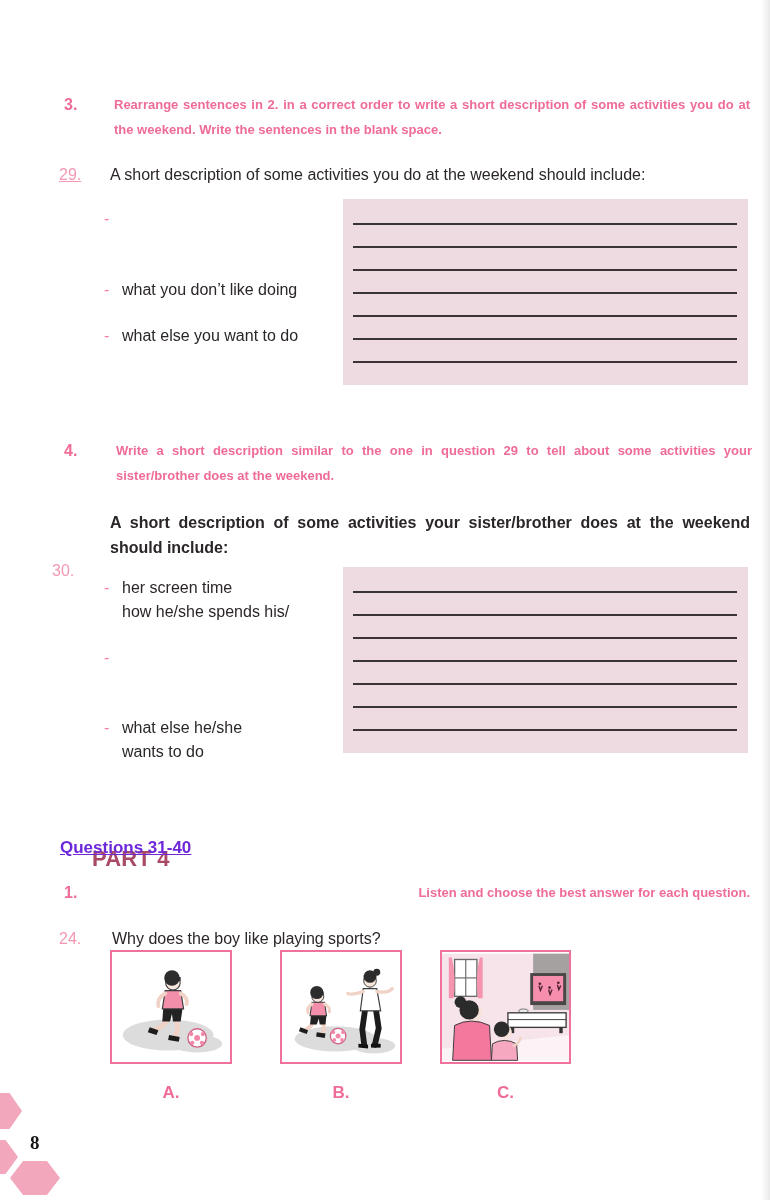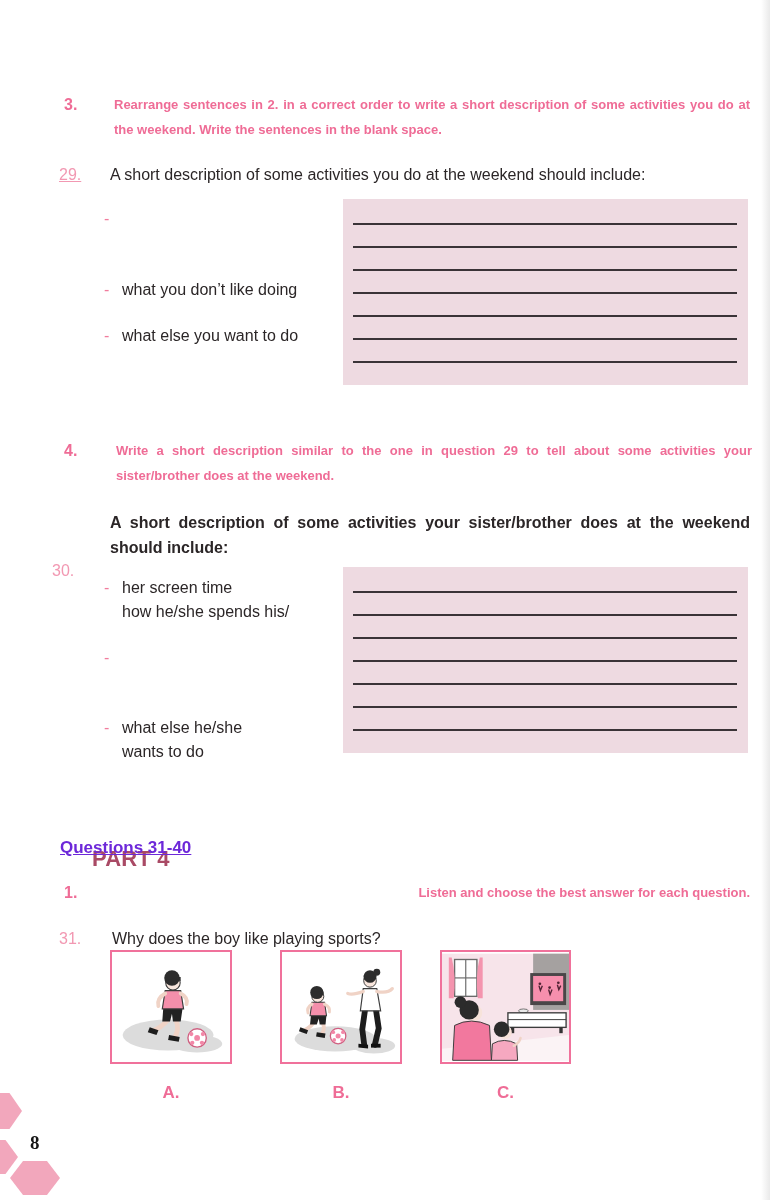--- a/index.html
+++ b/index.html
@@ -105,21 +105,21 @@
     <div class="wline" style="top:139px;"></div>
     <div class="wline" style="top:162px;"></div>
   </div>
 
   <div class="abs part-title" style="left:60px;top:846px;margin-left:32px;">PART 4</div>
   <div class="abs part-sub" style="left:60px;top:837px;">Questions 31-40</div>
 
   <div class="abs instr-num" style="left:64px;top:880px;">1.</div>
   <div class="abs instr" style="left:114px;top:880px;width:636px;text-align:right;">Listen and choose the best answer for each question.</div>
 
-  <div class="abs qnum" style="left:59px;top:926px;">31.</div>
+  <div class="abs qnum" style="left:59px;top:926px;">24.</div>
   <div class="abs qtext" style="left:112px;top:926px;width:640px;">Why does the boy like playing sports?</div>
 
   <div class="figure" style="left:110px;top:950px;width:122px;">
     <svg viewBox="0 0 122 110">
       <ellipse cx="58" cy="84" rx="47" ry="16" fill="#dcdcdc"></ellipse>
       <ellipse cx="88" cy="93" rx="26" ry="9" fill="#dcdcdc"></ellipse>
       <g>
         <path d="M58 68 Q50 77 43 79" stroke="#f0d3c6" stroke-width="5" fill="none" stroke-linecap="round"></path>
         <path d="M39 76 l9 3 l-2 5 l-9 -3 z" fill="#1d1d1d"></path>
         <path d="M66 68 Q70 78 65 86" stroke="#f0d3c6" stroke-width="5" fill="none" stroke-linecap="round"></path>

